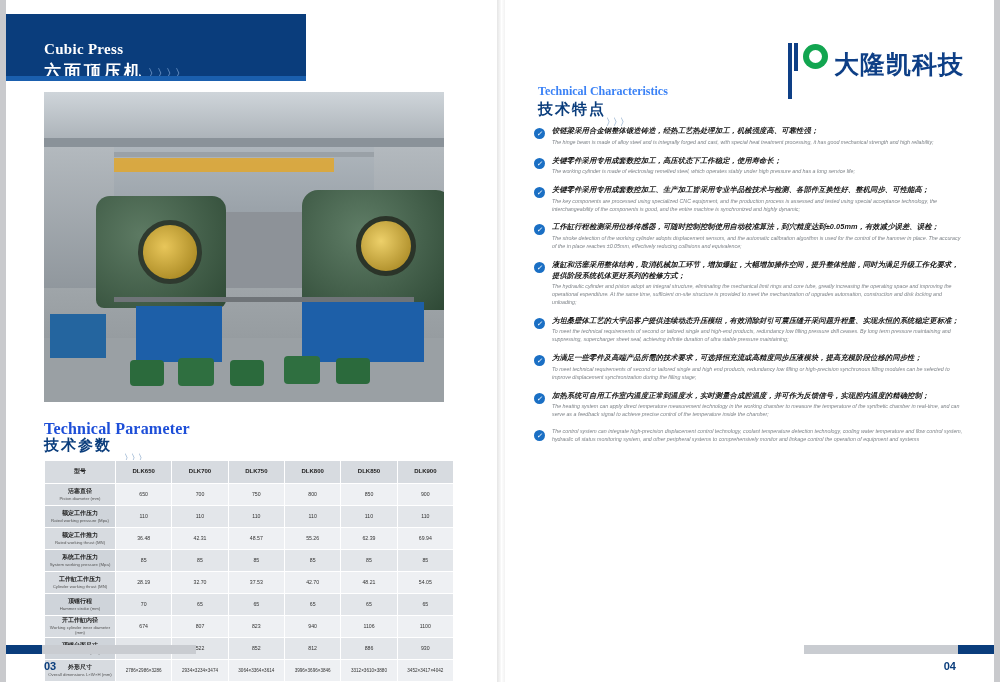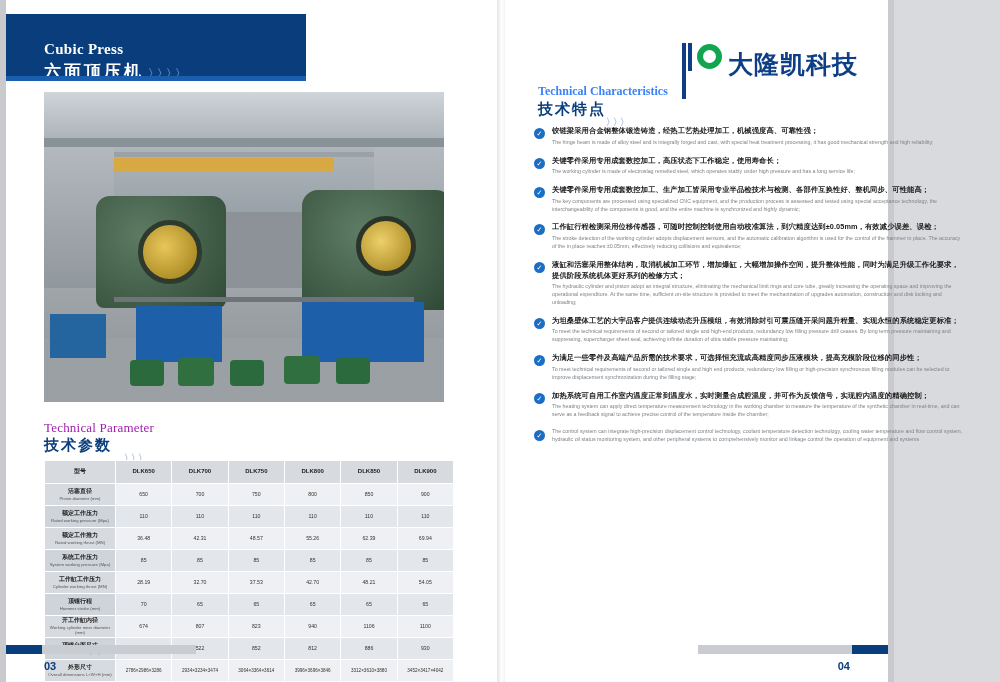--- a/index.html
+++ b/index.html
@@ -3,21 +3,21 @@
 <meta charset="utf-8">
 <style>
   html,body{margin:0;padding:0;}
   body{
     width:1000px;height:682px;
     background:#d9dadd;
     font-family:"Liberation Sans", sans-serif;
     overflow:hidden;
   }
   .page{
-    position:absolute;left:0;top:0;width:894px;height:682px;
+    position:absolute;left:0;top:0;width:1000px;height:682px;
     background:#ffffff;
   }
   
   .spread-shadow{
     position:absolute;left:497px;top:0;width:8px;height:682px;
     background:linear-gradient(to right, rgba(0,0,0,0.10), rgba(0,0,0,0.03) 45%, rgba(0,0,0,0.0) 55%, rgba(0,0,0,0.05));
     pointer-events:none;
   }
   .page-edge-l{position:absolute;left:0;top:0;width:6px;height:682px;background:#c9cacd;}
   .page-edge-r{position:absolute;right:0;top:0;width:6px;height:682px;background:#c9cacd;}
@@ -95,22 +95,22 @@
   .ph-blue3{position:absolute;left:6px;top:222px;width:56px;height:44px;background:#24659f;}
   .ph-m1{position:absolute;left:86px;top:268px;width:34px;height:26px;border-radius:4px;background:#2b6a3c;}
   .ph-m2{position:absolute;left:134px;top:266px;width:36px;height:28px;border-radius:4px;background:#2f6f40;}
   .ph-m3{position:absolute;left:186px;top:268px;width:34px;height:26px;border-radius:4px;background:#2b6a3c;}
   .ph-m4{position:absolute;left:240px;top:264px;width:36px;height:28px;border-radius:4px;background:#2f6f40;}
   .ph-m5{position:absolute;left:292px;top:266px;width:34px;height:26px;border-radius:4px;background:#2b6a3c;}
   .ph-pipe{position:absolute;left:70px;top:205px;width:300px;height:5px;background:#6f7478;}
 
   
   .lsec-en{
-    position:absolute;left:44px;top:420px;color:#a21caf;
-    font-family:"Liberation Serif", serif;font-size:13px;font-weight:normal;letter-spacing:.2px;
+    position:absolute;left:44px;top:420px;color:#1d4ed8;
+    font-family:"Liberation Serif", serif;font-size:16px;font-weight:bold;letter-spacing:.2px;
   }
   .lsec-cn{
     position:absolute;left:44px;top:436px;color:#0a3d7c;font-size:15px;font-weight:bold;letter-spacing:2px;
   }
   .lsec-arrows{position:absolute;left:124px;top:452px;color:#9fb8d4;font-size:9px;letter-spacing:-2px;font-weight:bold;}
 
   
   table.param{
     position:absolute;left:44px;top:460px;width:410px;border-collapse:collapse;
     font-size:5.2px;color:#333;
@@ -135,21 +135,21 @@
   
   .rsec-en{
     position:absolute;left:538px;top:84px;color:#3b82f6;
     font-family:"Liberation Serif", serif;font-size:12px;font-weight:bold;
   }
   .rsec-cn{
     position:absolute;left:538px;top:100px;color:#0a3d7c;font-size:15px;font-weight:bold;letter-spacing:2px;
   }
   .rsec-arrows{position:absolute;left:606px;top:116px;color:#9fb8d4;font-size:9px;letter-spacing:-2px;font-weight:bold;}
 
-  .feat-list{position:absolute;left:534px;top:126px;width:430px;}
+  .feat-list{position:absolute;left:534px;top:126px;width:430px;font-style:italic;}
   .feat{position:relative;padding-left:18px;margin-bottom:9px;}
   .feat .chk{
     position:absolute;left:0;top:2px;width:11px;height:11px;border-radius:50%;
     background:#1a6fc4;color:#fff;font-size:7px;line-height:11px;text-align:center;
   }
   .feat .cn{
     font-size:7.3px;color:#1b1b1b;line-height:1.45;font-weight:bold;letter-spacing:.1px;
   }
   .feat .en{
     font-size:5.3px;color:#7d8287;line-height:1.5;margin-top:2px;

